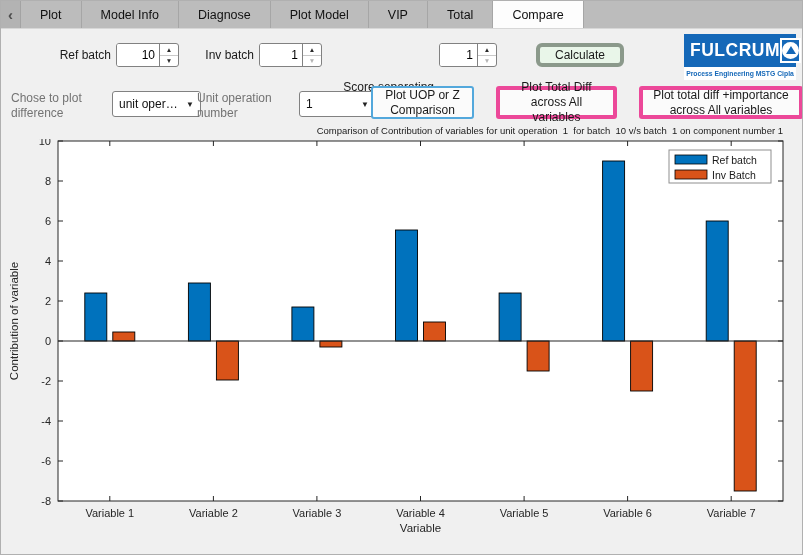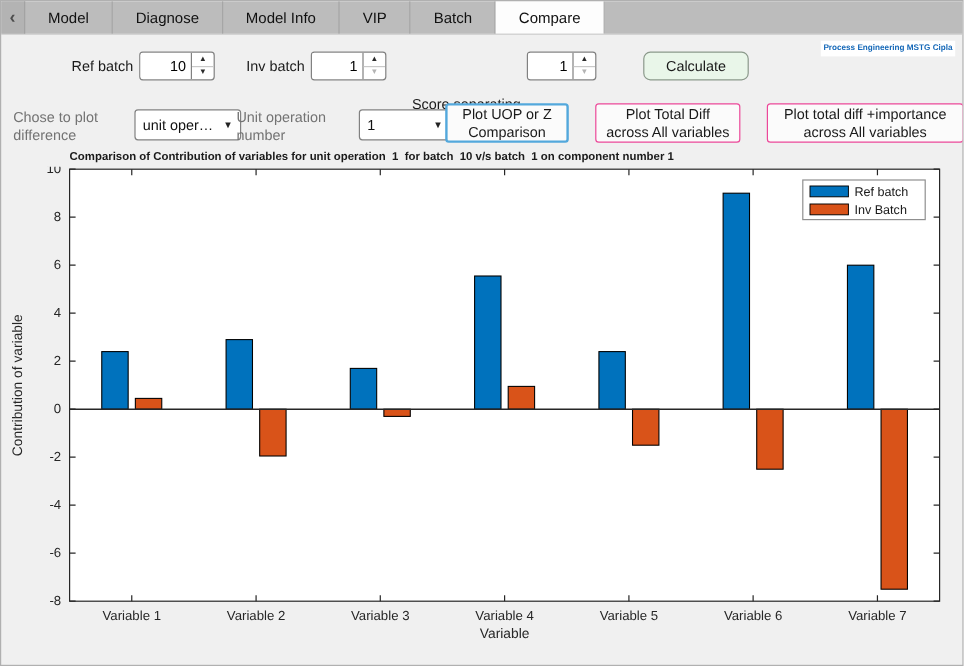--- a/index.html
+++ b/index.html
@@ -27,21 +27,21 @@
   .spinner { position:absolute; height:24px; background:#fff; border:1px solid #818181;
              border-radius:3px; display:flex; overflow:hidden; }
   .spin-val { flex:1; border:none; outline:none; background:#fff; text-align:right;
               font-size:12px; font-family:"Liberation Sans", sans-serif; padding:0 4px; min-width:0; }
   .spin-btns { width:19px; border-left:1px solid #818181; display:flex; flex-direction:column; }
   .spin-btn { flex:1; display:flex; align-items:center; justify-content:center;
               font-size:6.5px; color:#2b2b2b; cursor:default; }
   .spin-btn.first { border-bottom:1px solid #c9c9c9; }
   .spin-btn.disabled { color:#b4b4b4; }
 
-  .btn { position:absolute; background:#fbfbfb; border:1px solid #ec4899; border-radius:3px;
+  .btn { position:absolute; background:#fbfbfb; border:4px solid #ec4899; border-radius:3px;
          font-size:12px; color:#1a1a1a; display:flex; align-items:center; justify-content:center;
          text-align:center; line-height:15px; padding:1px 6px; cursor:default;
          font-family:"Liberation Sans", sans-serif; }
   .btn.green { background:#e9f6e9; border-color:#8b998b; border-radius:6px; }
   .btn.focus { border:2px solid #53a8dc; }
 
   .dropdown { position:absolute; height:26px; background:#fff; border:1px solid #818181;
               border-radius:3px; display:flex; align-items:center; font-size:12px; color:#111;
               padding:0 6px; cursor:default;margin-left:12px; }
   .dd-value { flex:1; overflow:hidden; white-space:nowrap; }
@@ -55,41 +55,42 @@
   .logo-icon { width:25px; height:25px; background:#1568b8; border:2px solid #fff;
                display:flex; align-items:center; justify-content:center; }
   .logo-circle { width:17px; height:17px; background:#fff; border-radius:50%;
                  display:flex; align-items:center; justify-content:center; }
   .logo-tri { width:0; height:0; border-left:5px solid transparent; border-right:5px solid transparent;
               border-bottom:8px solid #1568b8; margin-top:-1px; }
   .logo-bottom { background:#fff; height:13px; display:flex; align-items:center; justify-content:center;
                  font-size:6.8px; font-weight:bold; color:#1568b8; white-space:nowrap; }
 
   
-  .chart-title { position:absolute; left:57px; top:124px; width:725px; text-align:left;
-                 font-size:9.5px; font-weight:bold; color:#1a1a1a; white-space:pre; }
+  .chart-title { position:absolute; left:57px; top:124px; width:725px; text-align:right;
+                 font-size:9.5px; font-weight:normal; color:#1a1a1a; white-space:pre; }
   #chart-svg { position:absolute; left:0; top:138px; }
   #chart-svg text { font-family:"Liberation Sans", sans-serif; }
   #chart-svg .tick { font-size:11px; fill:#262626; }
   #chart-svg .axlabel { font-size:11.5px; fill:#262626; }
   #chart-svg .legend-text { font-size:10.5px; fill:#1a1a1a; }
 </style>
 </head>
 <body>
 
 <div id="app">
 
   <div class="tabbar">
     <div class="tab-arrow">‹</div>
     <div id="tabs-holder" style="display:flex;">
-        <div class="tab">Model</div>
+        <div class="tab">Plot</div>
+        <div class="tab">Model Info</div>
         <div class="tab">Diagnose</div>
-        <div class="tab">Model Info</div>
+        <div class="tab">Plot Model</div>
         <div class="tab">VIP</div>
-        <div class="tab">Batch</div>
+        <div class="tab">Total</div>
         <div class="tab selected">Compare</div>
       </div>
     <div class="tab-filler"></div>
 
   </div>
 
   <div class="lbl" style="left:30px; top:42px; width:80px;">Ref batch</div>
   <div class="spinner" style="left:115px; top:42px; width:63px;">
     <input class="spin-val" value="10" style="">
     <div class="spin-btns">
@@ -112,20 +113,28 @@
     <input class="spin-val" value="1" style="">
     <div class="spin-btns">
       <div class="spin-btn first">▲</div>
       <div class="spin-btn disabled">▼</div>
     </div>
   </div>
 
   <div class="btn green" style="left:535px; top:42px; width:88px; height:24px;">Calculate</div>
 
   <div class="logo">
+    <div class="logo-top">
+      <span class="logo-text">FULCRUM</span>
+      <span class="logo-icon">
+        <span class="logo-circle">
+            <span class="logo-tri"></span>
+          </span>
+      </span>
+    </div>
     <div class="logo-bottom">Process Engineering MSTG Cipla</div>
   </div>
 
   <div class="lbl2" style="left:10px; top:90px; width:85px;">
     <span>Chose to plot</span><br>
     <span>difference</span>
   </div>
   <div class="dropdown" style="left:99px; top:90px; width:89px;">
     <span class="dd-value">unit oper…</span>
     <span class="dd-arrow">▼</span>

